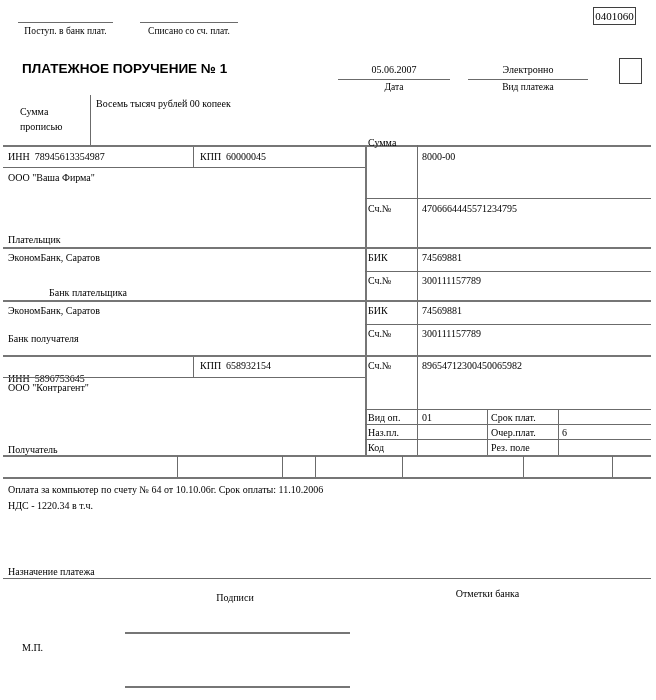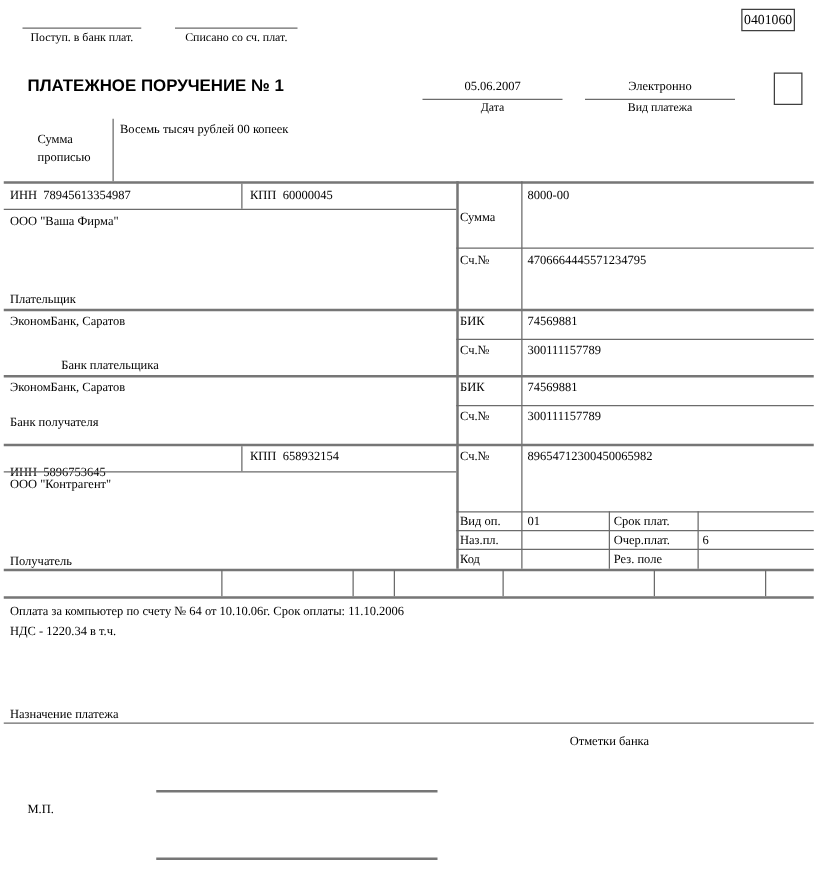--- a/index.html
+++ b/index.html
@@ -36,36 +36,36 @@
   <div class="hl" style="left:338px;top:79px;width:112px"></div>
   <div class="sm ctr" style="left:338px;top:82px;width:112px;">Дата</div>
 
   <div class="t ctr" style="left:468px;top:63px;width:120px;">Электронно</div>
   <div class="hl" style="left:468px;top:79px;width:120px"></div>
   <div class="sm ctr" style="left:468px;top:82px;width:120px;">Вид платежа</div>
 
   <div class="box" style="left:619px;top:58px;width:23px;height:26px;"></div>
 
   <div class="vl" style="left:90px;top:95px;height:50px"></div>
-  <div class="t wrap" style="left:30px;top:104px;width:66px;line-height:15px;">Сумма прописью</div>
+  <div class="t wrap" style="left:20px;top:104px;width:66px;line-height:15px;">Сумма прописью</div>
   <div class="t" style="left:96px;top:97px;">Восемь тысяч рублей 00 копеек</div>
   <div class="hl2" style="left:3px;top:145px;width:648px"></div>
 
   <div class="vl2" style="left:365px;top:145px;height:310px"></div>
   <div class="vl" style="left:417px;top:145px;height:310px"></div>
 
   <div class="t" style="left:8px;top:150px;">ИНН  78945613354987</div>
   <div class="vl" style="left:193px;top:147px;height:20px"></div>
   <div class="t" style="left:200px;top:150px;">КПП  60000045</div>
   <div class="hl" style="left:3px;top:167px;width:362px"></div>
   <div class="t" style="left:8px;top:171px;">ООО "Ваша Фирма"</div>
   <div class="t" style="left:8px;top:233px;">Плательщик</div>
   <div class="hl2" style="left:3px;top:247px;width:648px"></div>
 
-  <div class="t" style="left:368px;top:168px;">Сумма</div>
+  <div class="t" style="left:368px;top:136px;">Сумма</div>
   <div class="t" style="left:422px;top:150px;">8000-00</div>
   <div class="hl" style="left:365px;top:198px;width:286px"></div>
   <div class="t" style="left:368px;top:202px;">Сч.№</div>
   <div class="t" style="left:422px;top:202px;">4706664445571234795</div>
 
   <div class="t" style="left:8px;top:251px;">ЭкономБанк, Саратов</div>
   <div class="t" style="left:8px;top:286px;margin-left:41px;">Банк плательщика</div>
   <div class="hl2" style="left:3px;top:300px;width:648px"></div>
   <div class="t" style="left:368px;top:251px;">БИК</div>
   <div class="t" style="left:422px;top:251px;">74569881</div>
@@ -120,19 +120,20 @@
   <div class="vl" style="left:402px;top:456px;height:21px"></div>
   <div class="vl" style="left:523px;top:456px;height:21px"></div>
   <div class="vl" style="left:612px;top:456px;height:21px"></div>
   <div class="hl2" style="left:3px;top:477px;width:648px"></div>
 
   <div class="t" style="left:8px;top:483px;">Оплата за компьютер по счету № 64 от 10.10.06г. Срок оплаты: 11.10.2006</div>
   <div class="t" style="left:8px;top:499px;">НДС - 1220.34 в т.ч.</div>
   <div class="t" style="left:8px;top:565px;">Назначение платежа</div>
   <div class="hl" style="left:3px;top:578px;width:648px"></div>
 
+  <div class="t ctr" style="left:160px;top:591px;width:150px;">Подписи</div>
   <div class="t ctr" style="left:410px;top:587px;width:155px;">Отметки банка</div>
 
   <div class="hl2" style="left:125px;top:632px;width:225px"></div>
   <div class="t" style="left:22px;top:641px;">М.П.</div>
   <div class="hl2" style="left:125px;top:686px;width:225px"></div>
 
 </div>
 
 </body></html>

